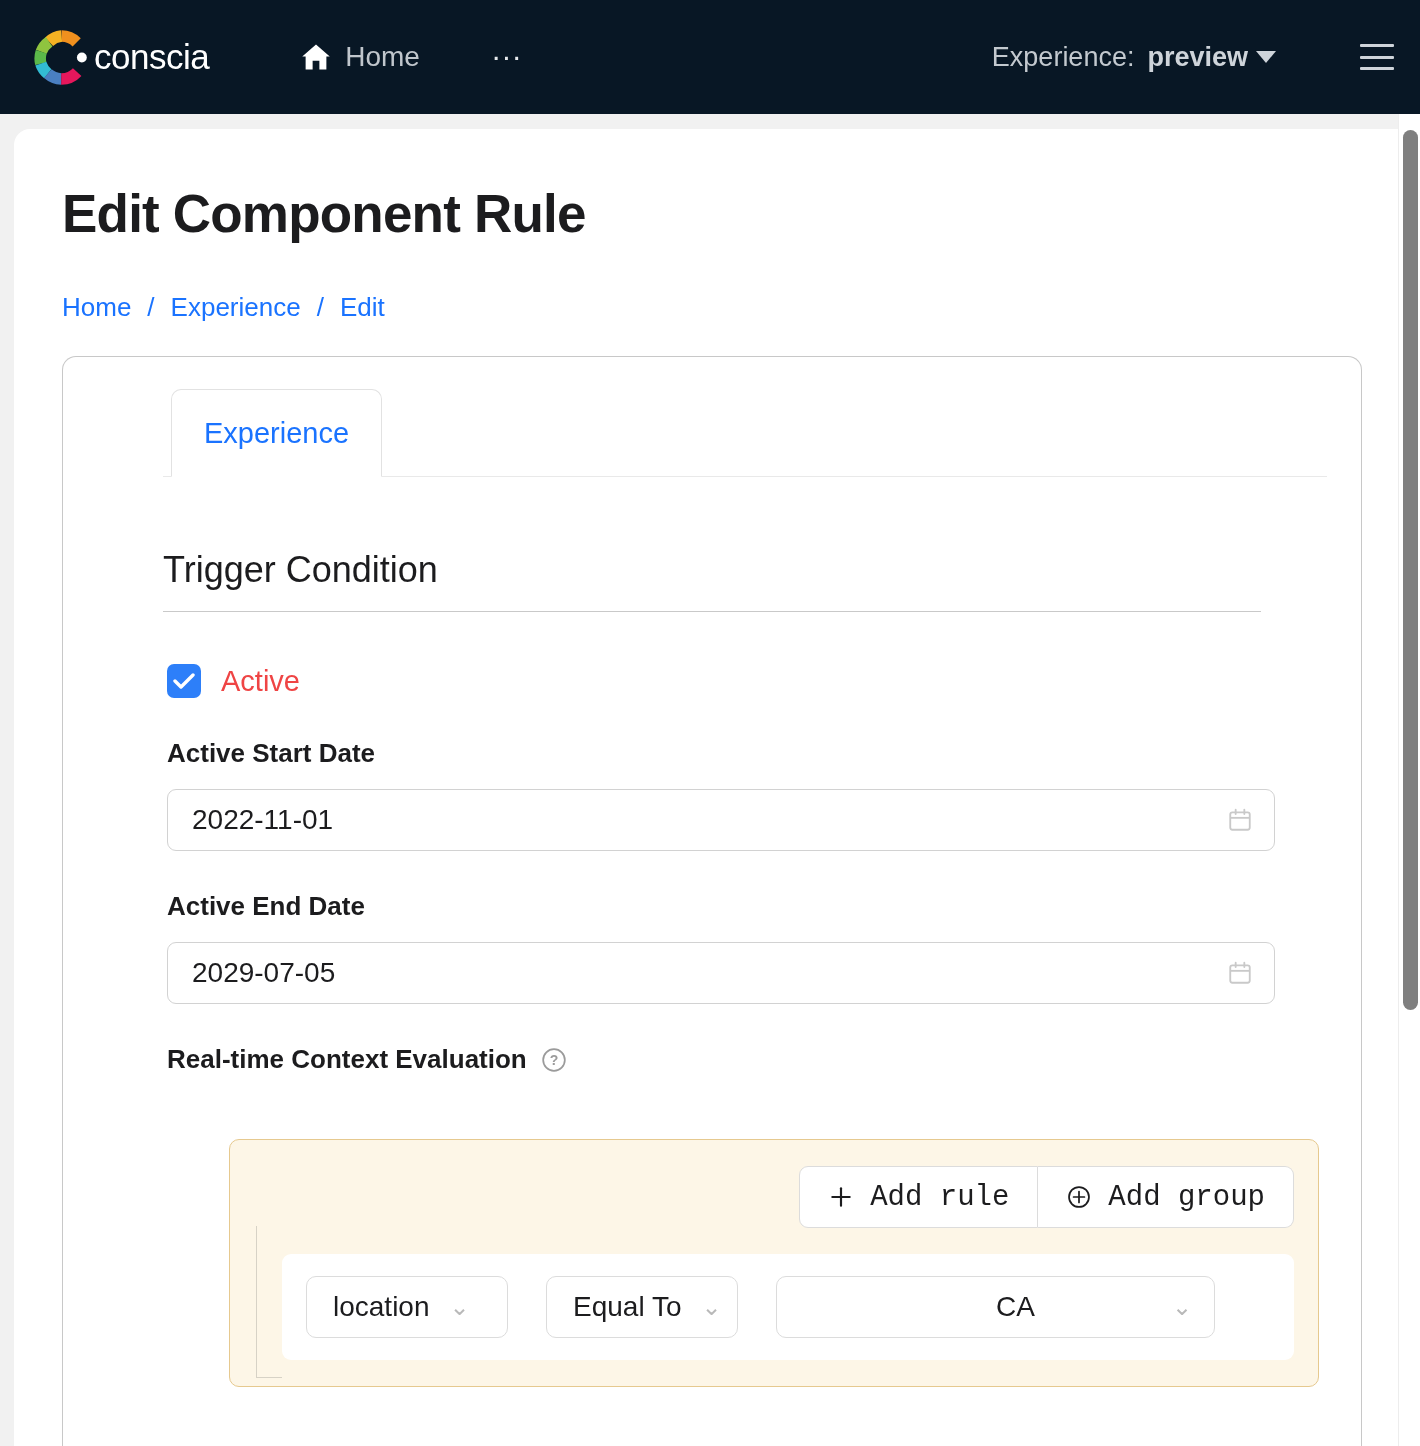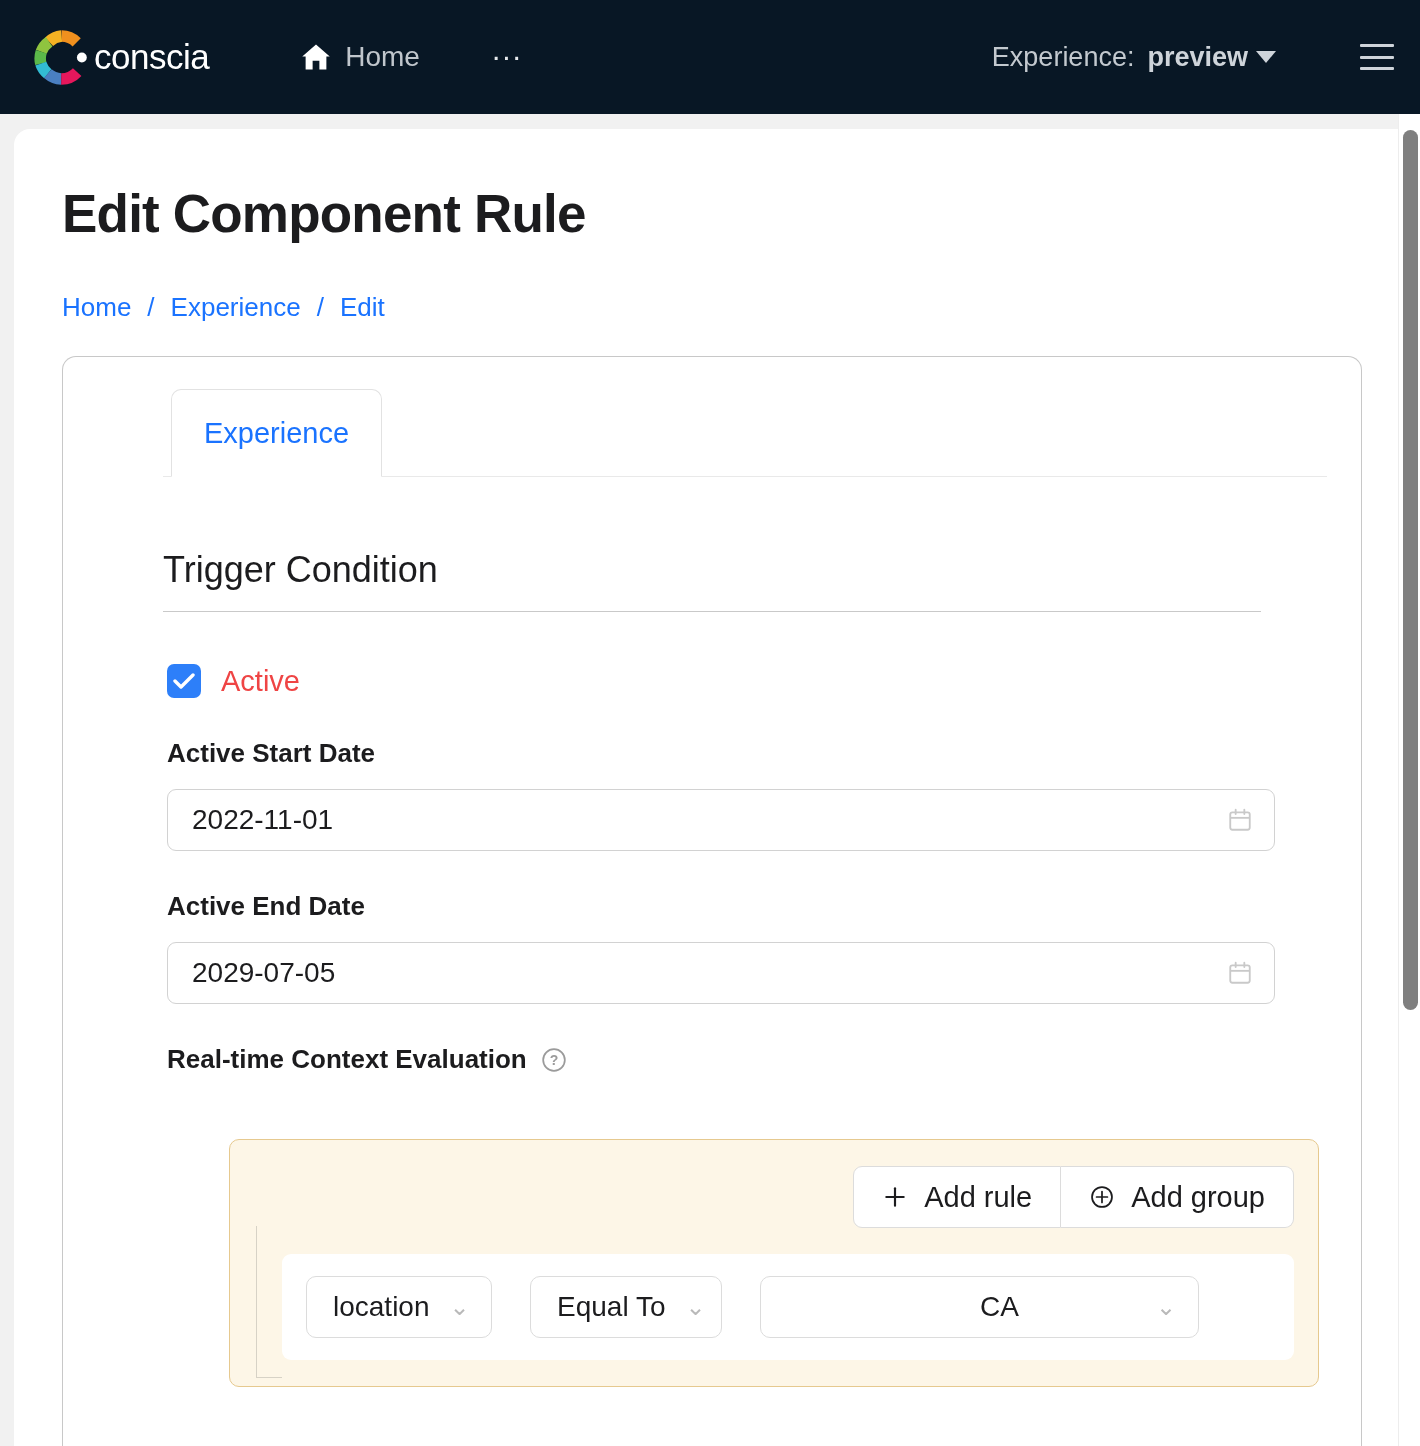--- a/index.html
+++ b/index.html
@@ -158,21 +158,21 @@
 
   
   .qb-group {
     position: relative;
     margin: 64px 0 0 166px; width: 1090px;
     background: #fdf6e7;
     border: 1px solid #e6c98f;
     border-radius: 10px;
     padding: 26px 24px 26px 26px;
   }
-  .qb-toolbar { display: flex; justify-content: flex-end; }
+  .qb-toolbar { display: flex; justify-content: flex-end; font-family: Liberation Mono, monospace; }
   .btn-group { display: flex; }
   .qb-btn {
     display: flex; align-items: center; gap: 16px;
     height: 62px; padding: 0 28px;
     background: #ffffff; border: 1px solid #dcdcdc;
     font-size: 29px; color: #1c1c1e; cursor: pointer;
   }
   .qb-btn:first-child { border-top-left-radius: 9px; border-bottom-left-radius: 9px; }
   .qb-btn:last-child { border-top-right-radius: 9px; border-bottom-right-radius: 9px; border-left: none; }
   .qb-btn svg { display: block; }
@@ -195,21 +195,21 @@
   .select {
     height: 62px; border: 1px solid #dcdcdc; border-radius: 10px;
     background: #ffffff; display: flex; align-items: center;
     font-size: 28px; color: #1c1c1e; cursor: pointer;
     padding: 0 18px 0 26px;
   }
   .select .sel-text { white-space: nowrap; }
   .select .chev {
     margin-left: 20px; color: #b9b9b9; font-size: 24px; line-height: 1;
   }
-  .select.sel-field { width: 186px; }
+  .select.sel-field { width: 202px; }
   .select.sel-op { width: 192px; }
   .select.sel-val {
     width: 439px; justify-content: center; position: relative; padding: 0;
   }
   .select.sel-val .sel-text { flex: 1; text-align: center; padding-left: 40px; }
   .select.sel-val .chev { position: absolute; right: 22px; margin-left: 0; }
 
   
   .scroll-track {
     position: absolute; right: 0; top: 114px;

